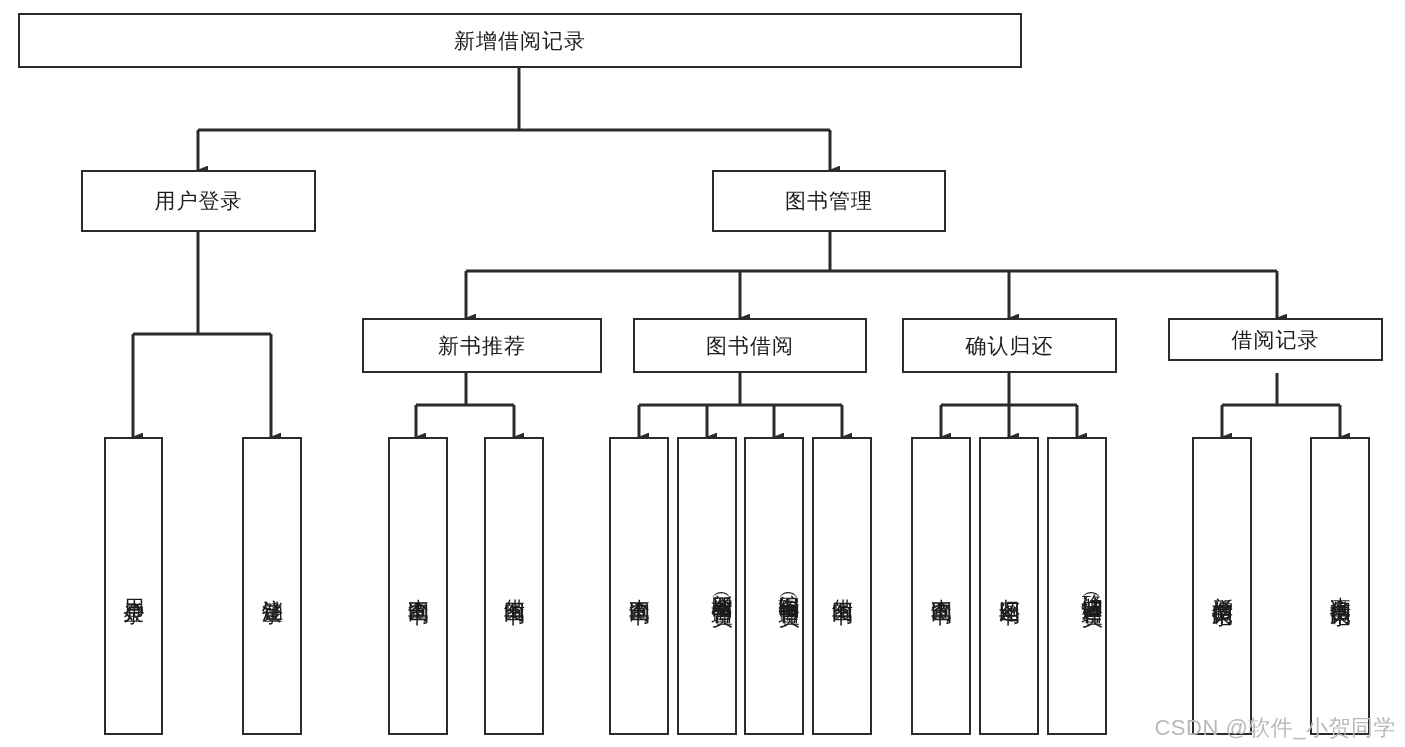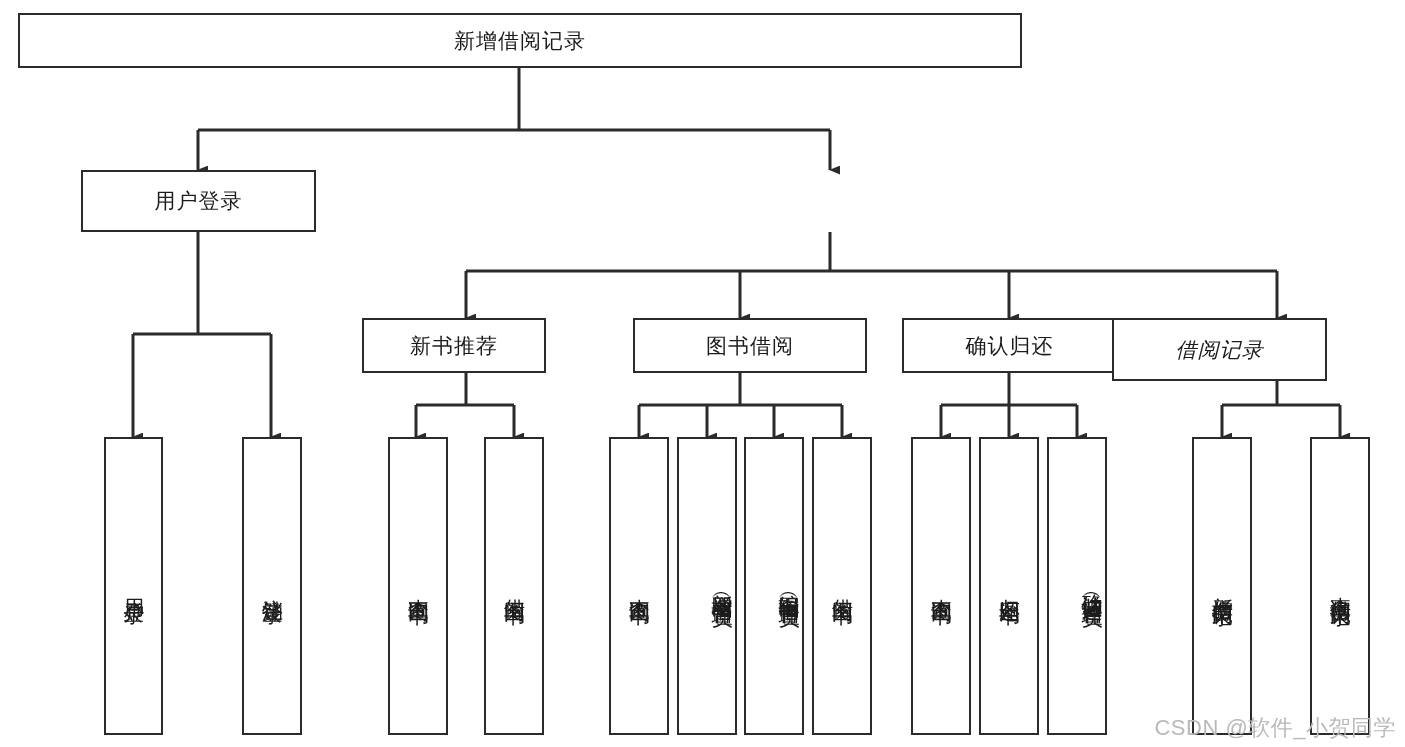--- a/index.html
+++ b/index.html
@@ -124,34 +124,37 @@
   </svg>
 
   <div class="node h-node" style="left:18px;top:13px;width:1004px;height:55px;">
     <span>新增借阅记录</span>
   </div>
 
   <div class="node h-node" style="left:81px;top:170px;width:235px;height:62px;">
     <span>用户登录</span>
   </div>
 
-
-  <div class="node h-node" style="left:362px;top:318px;width:184px;height:55px;">
+  <div class="node h-node" style="left:712px;top:170px;width:234px;height:62px;">
+    <span>图书管理</span>
+  </div>
+
+  <div class="node h-node" style="left:362px;top:318px;width:240px;height:55px;">
     <span>新书推荐</span>
   </div>
 
   <div class="node h-node" style="left:633px;top:318px;width:234px;height:55px;">
     <span>图书借阅</span>
   </div>
 
   <div class="node h-node" style="left:902px;top:318px;width:215px;height:55px;">
     <span>确认归还</span>
   </div>
 
-  <div class="node h-node" style="left:1112px;top:318px;width:215px;height:63px;font-style:italic;">
+  <div class="node h-node" style="left:1168px;top:318px;width:215px;height:43px;">
     <span>借阅记录</span>
   </div>
 
   <div class="node v-node" style="left:104px;top:437px;width:59px;height:298px;">
     <span>用户登录</span>
   </div>
 
   <div class="node v-node" style="left:242px;top:437px;width:60px;height:298px;">
     <span>注销登录</span>
   </div>

